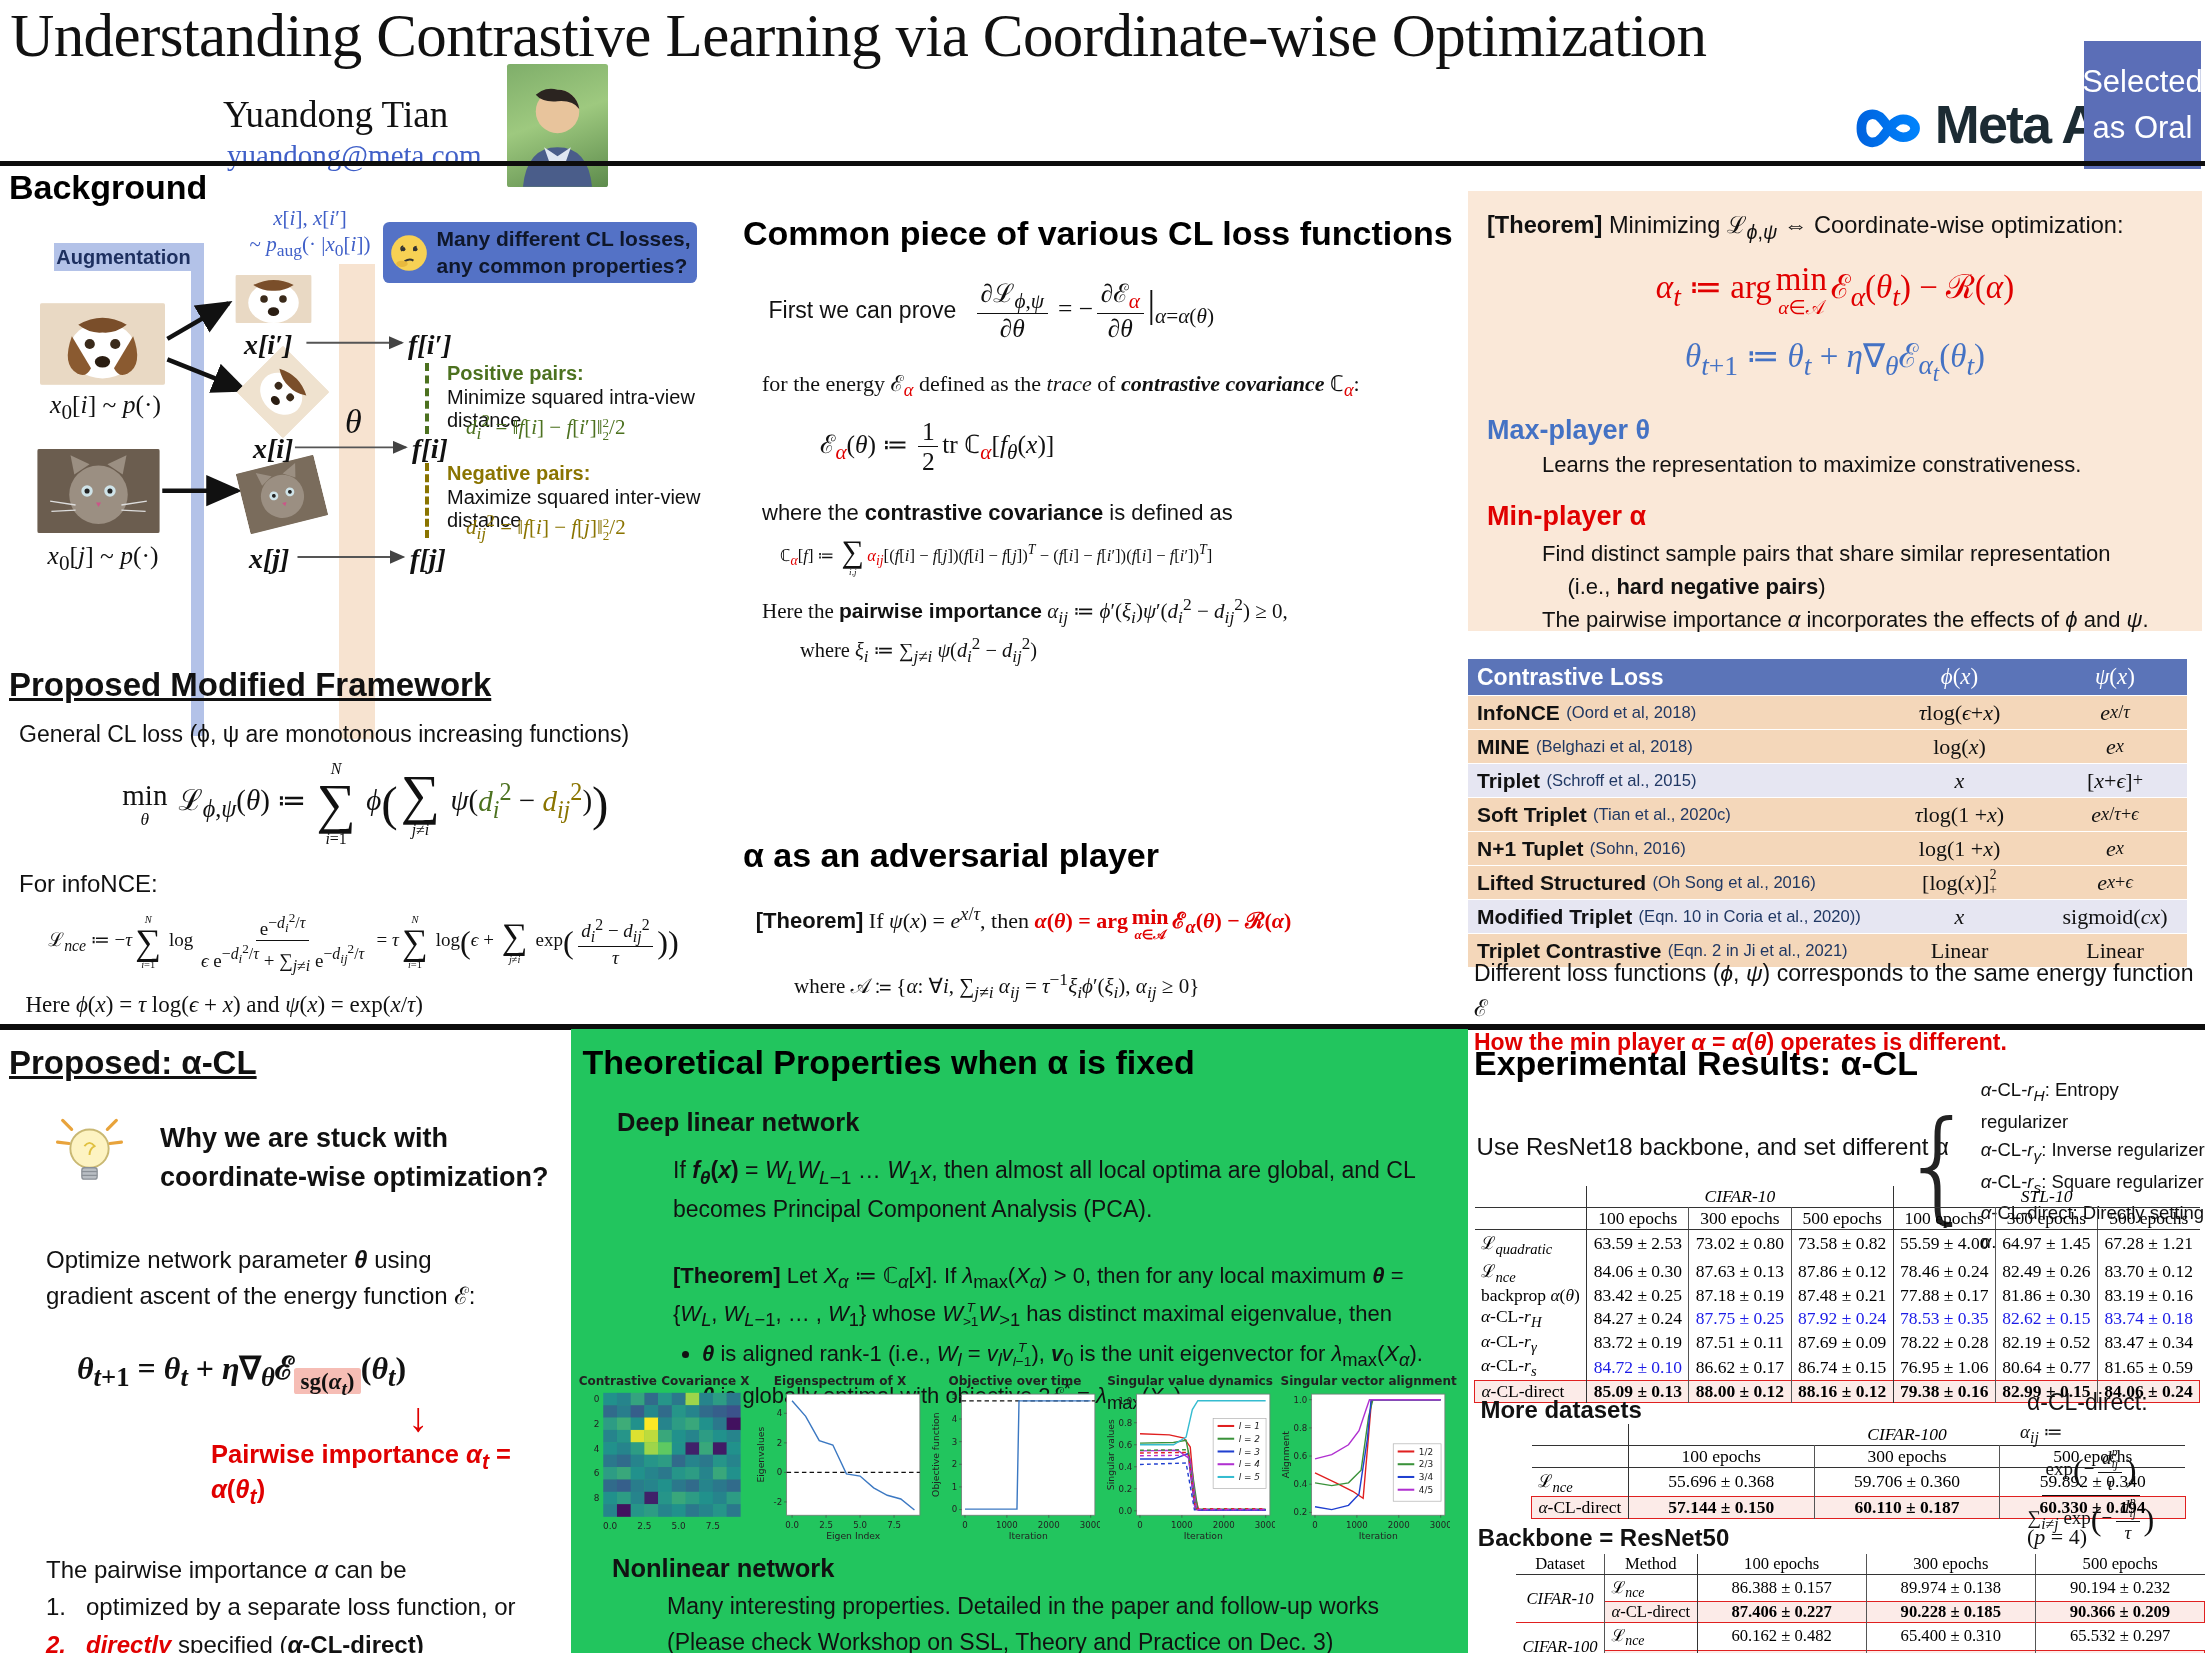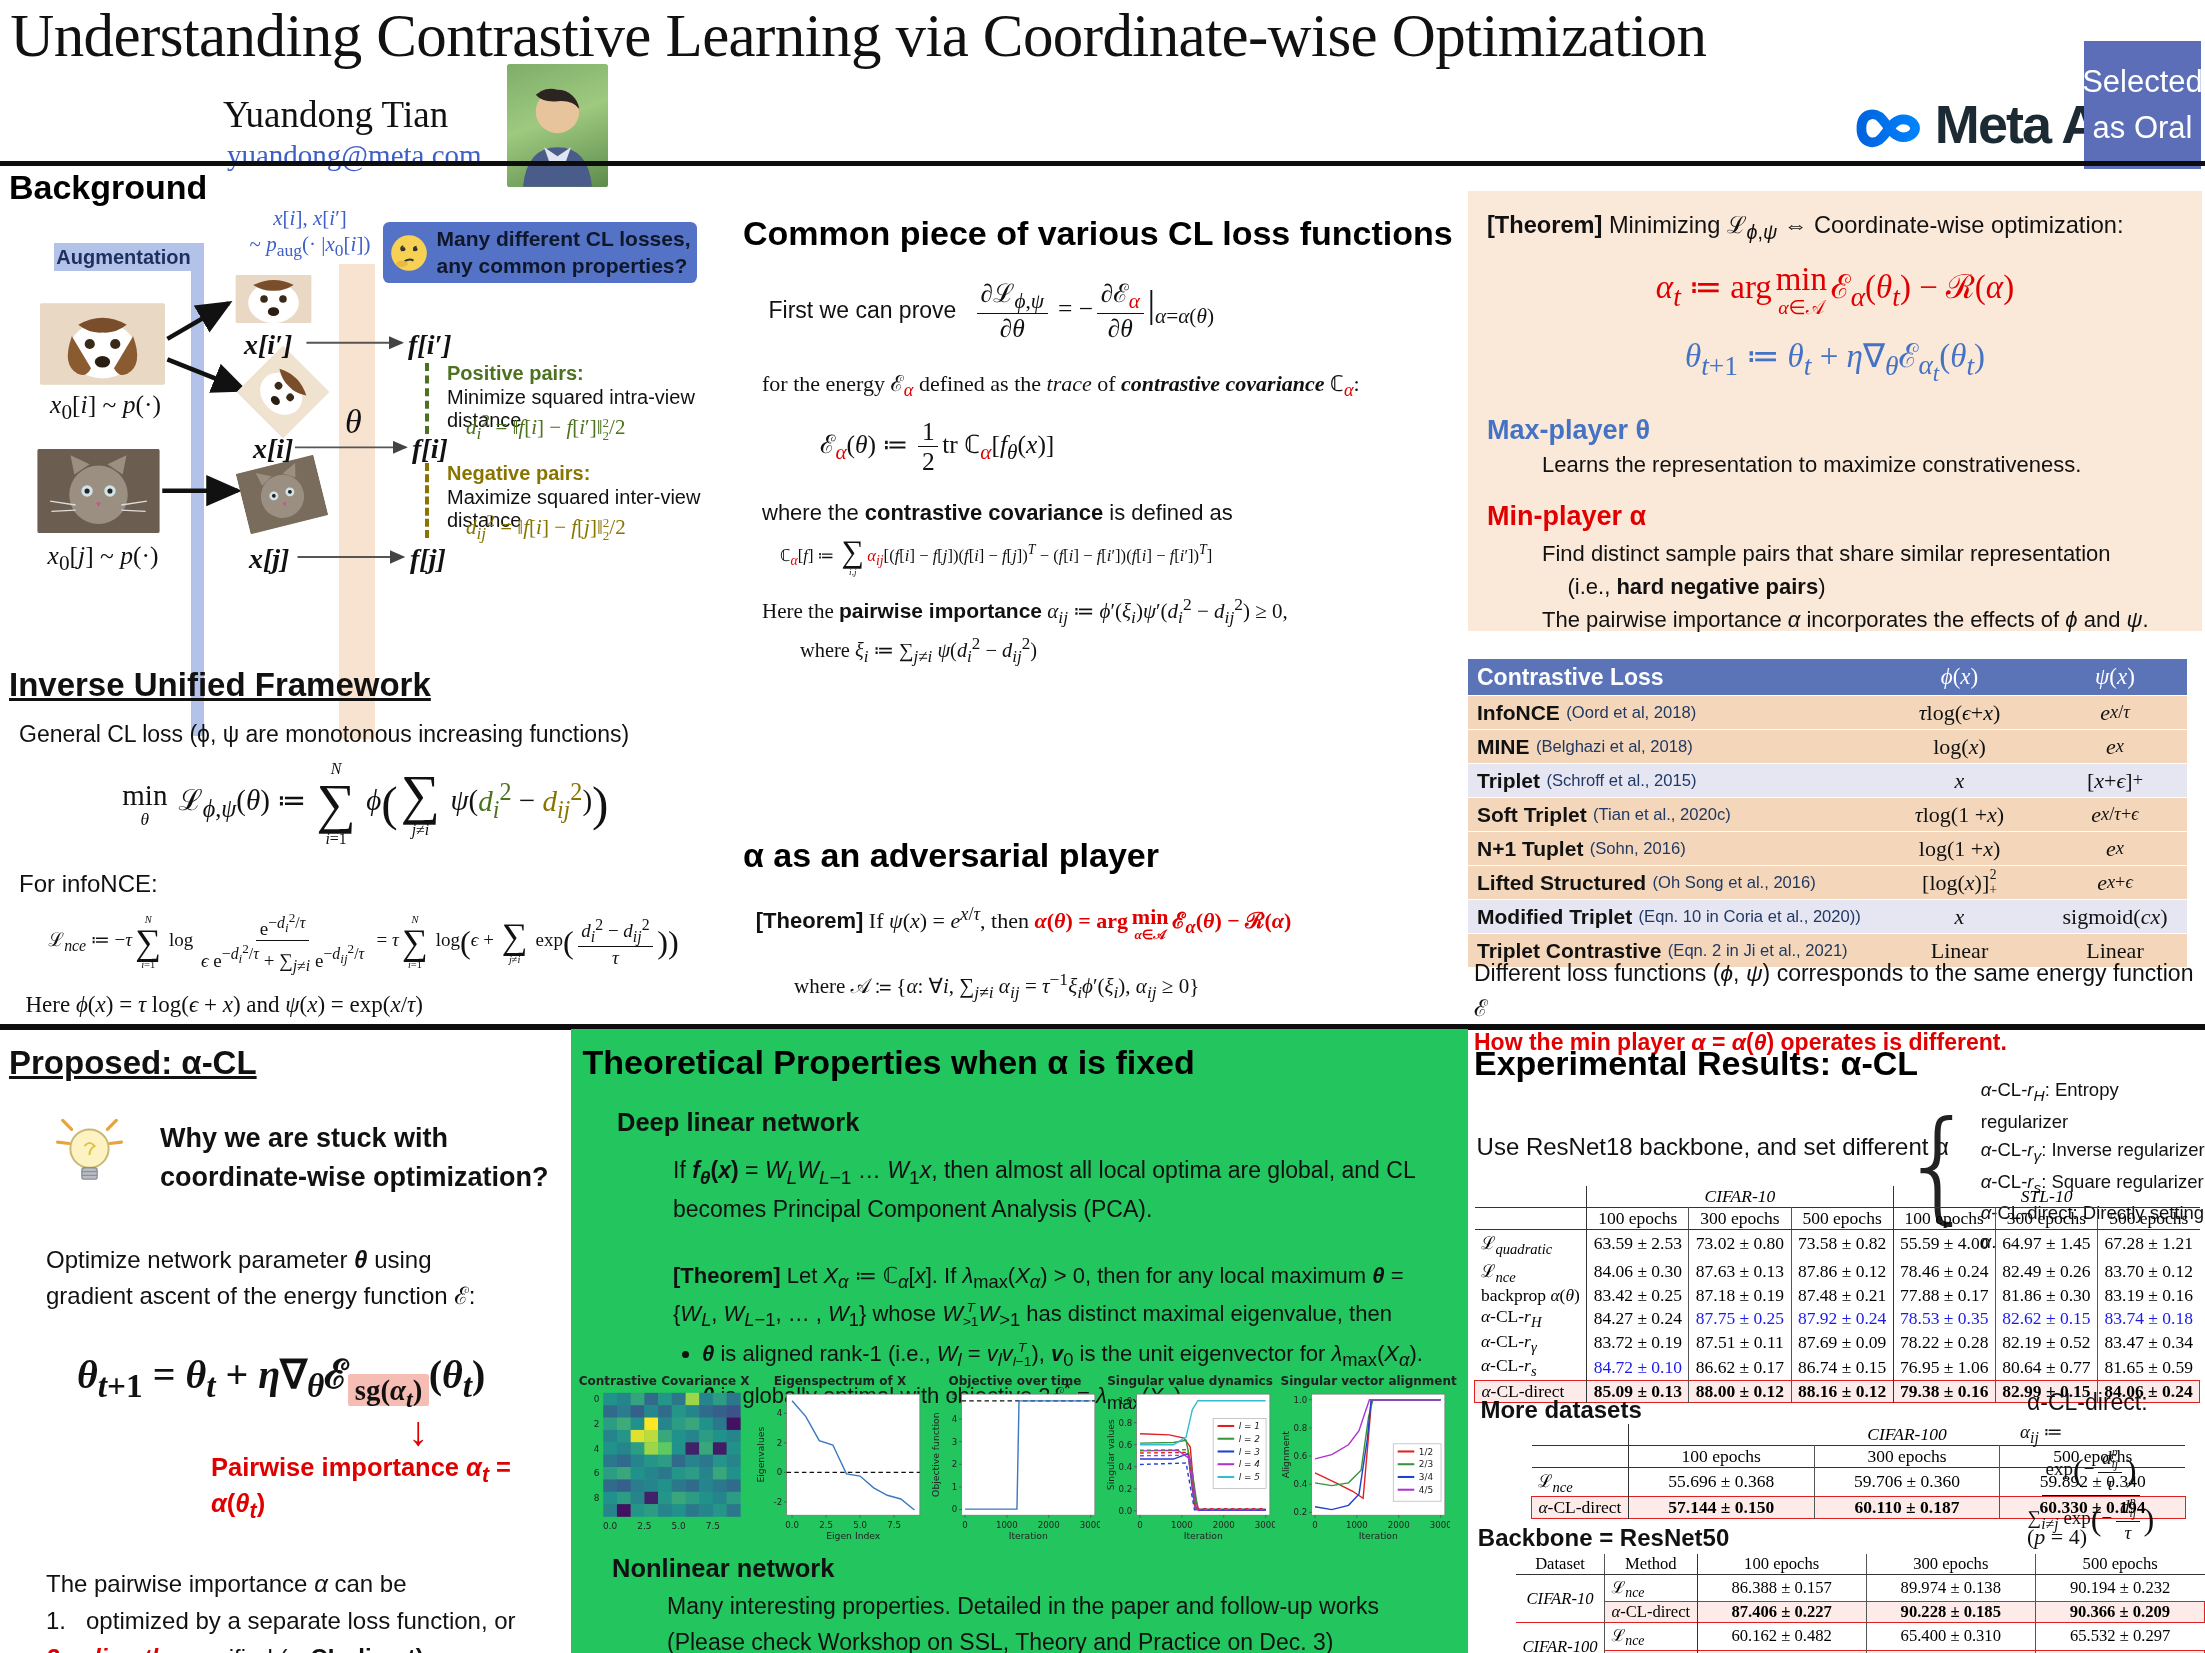--- a/index.html
+++ b/index.html
@@ -103,21 +103,21 @@
   .lt-grid .cm{justify-content:center;padding-left:0;font-family:"Liberation Serif",serif;font-size:22px;}
   .lt-grid .peach{background:#f4d7ba;} .lt-grid .lav{background:#e6e6f2;}
   .lt-grid .nm{font-weight:bold;} .lt-grid .cite{font-size:16.6px;color:#203864;font-weight:normal;margin-left:6.4px;}
   .lossNotes{left:1474px;top:956px;width:727px;font-size:23px;line-height:1.5;}
   .lossNotes .l2{color:#e00000;font-weight:bold;}
   
   #alphacl{left:0;top:1044px;width:562px;}
   .bulbRow{display:flex;align-items:flex-start;margin:27px 0 0 51px;gap:32px;}
   .whyTxt{font-size:27px;font-weight:bold;line-height:1.45;margin-top:10.2px;}
   .optTxt{font-size:24px;margin:45px 0 0 46px;line-height:1.5;}
-  .aclF{font-size:40px;font-family:"Liberation Serif",serif;font-weight:bold;margin:31px 0 0 77px;}
+  .aclF{font-size:32px;font-family:"Liberation Serif",serif;font-weight:bold;margin:31px 0 0 77px;}
   .redArrow{color:#e00000;font-size:41px;font-weight:bold;margin:0 0 0 408px;line-height:.9;}
   .pwlab{color:#e00000;font-size:25.5px;font-weight:bold;margin:3.8px 0 0 211px;font-family:"Liberation Sans",sans-serif;}
   .canbe{font-size:24px;margin:41px 0 0 46px;line-height:1.55;}
   
   .midPanel{left:571px;top:1029px;width:897px;height:625px;background:#22c55e;}
   .midPanel .h1{margin:14px 0 0 11.5px;}
   .deepLab{font-size:25.5px;font-weight:bold;margin:25.5px 0 0 46px;}
   .deepTxt{font-size:23px;margin:16.6px 0 0 102px;line-height:1.5;font-family:"Liberation Sans",sans-serif;width:766px;}
   .thmTxt{font-size:22px;margin:32px 0 0 102px;line-height:1.55;width:772px;}
   .thmTxt ul{margin:2.6px 0 0 0;padding-left:29px;}
@@ -302,21 +302,21 @@
     <div class="abs pairLine negLine"></div>
     <div class="abs pairT ol" style="left:447px;top:294px">Negative pairs:</div>
     <div class="abs pairD" style="left:447px;top:318px">Maximize squared inter-view distance</div>
     <div class="abs pairF" style="left:466px;top:342px"><span class="ol"><i>d</i><sub><i>ij</i></sub><sup>2</sup> = ‖<i>f</i>[<i>i</i>] − <i>f</i>[<i>j</i>]‖<span class="supsub">
             <span>2</span>
             <span>2</span>
           </span>/2</span></div>
   </div>
 
   <div class="abs" id="unified">
-    <div class="h1u" style="margin-left:9px">Inverse Unified Framework</div>
+    <div class="h1u" style="margin-left:9px">Proposed Modified Framework</div>
     <div class="intro">General CL loss (ϕ, ψ are monotonous increasing functions)</div>
     <div class="mainf"><span class="argmin">
           <span>min</span>
           <span class="under"><i>θ</i></span>
         </span> ℒ<sub><i>ϕ</i>,<i>ψ</i></sub>(<i>θ</i>) ≔ <span class="bigop">
           <span class="lt"><i>N</i></span>
           <span class="op">∑</span>
           <span class="lb"><i>i</i>=1</span>
         </span> <i>ϕ</i><span class="paren">(</span><span class="bigop">
           <span class="op">∑</span>

